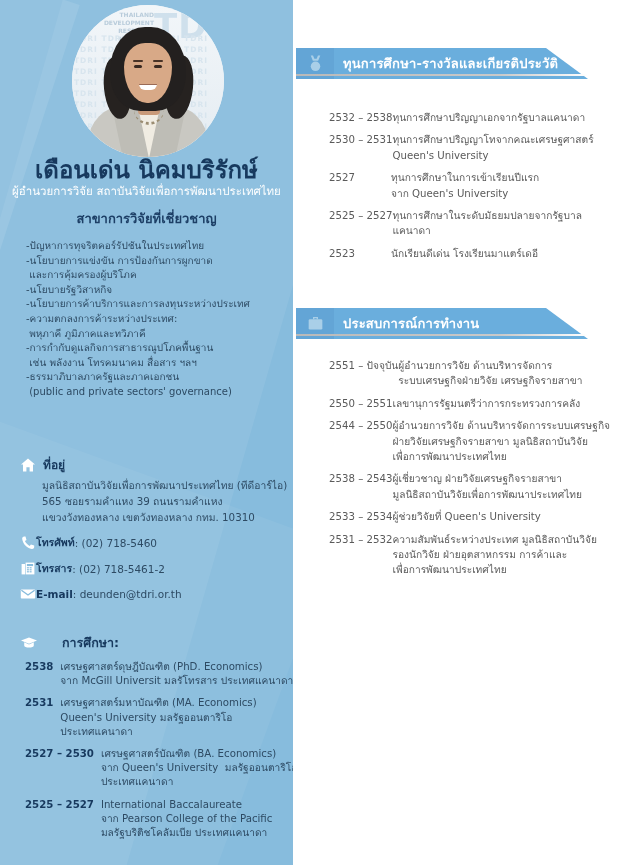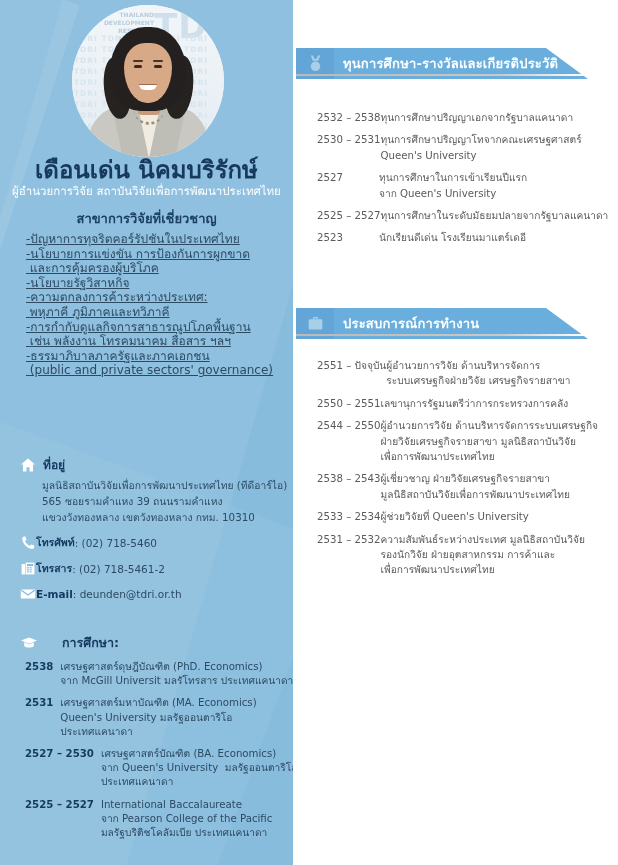--- a/index.html
+++ b/index.html
@@ -107,22 +107,22 @@
   }
   .job-title {
     position:absolute; left:0; top:182px; width:293px;
     text-align:center; font-size:11.5px; color:#ffffff;
   }
   .section-head-expertise {
     position:absolute; left:0; top:208px; width:293px;
     text-align:center; font-size:13px; font-weight:bold; color:#1d3f66;
   }
   .expertise-list {
-    position:absolute; left:26px; top:232px; width:258px;
-    font-size:12px; color:#2d4a63; line-height:14.6px;text-decoration:underline;
+    position:absolute; left:26px; top:239px; width:258px;
+    font-size:10px; color:#2d4a63; line-height:14.6px;
   }
   .expertise-list .it { white-space:pre-wrap; }
 
   
   .contact { position:absolute; left:20px; top:455px; width:275px; }
   .c-head { display:flex; align-items:center; gap:7px; margin-bottom:3px; }
   .c-head .lbl { font-size:12px; font-weight:bold; color:#17395e; }
   .c-lines { padding-left:22px; font-size:10.3px; color:#2d4a63; line-height:16px; }
   .c-row { display:flex; align-items:center; margin-top:9px; font-size:10.5px; color:#2d4a63; }
   .c-row b { color:#17395e; font-size:10.5px; }
@@ -153,21 +153,21 @@
   .banner .bicon { position:absolute; left:10px; top:6px; width:19px; height:19px; }
   .banner .btext {
     position:absolute; left:47px; top:0; height:31px; display:flex; align-items:center;
     font-size:13px; font-weight:bold; color:#ffffff; letter-spacing:0.2px;
   }
   .banner .rule {
     position:absolute; left:0; bottom:-7px; height:2px; width:100%;
     background:linear-gradient(90deg,#b9b9b9 0%,#c9c9c9 70%,#ffffff 100%);
   }
 
-  .entry { display:flex; font-size:10.2px; line-height:15.4px; color:#5a5a5a; margin-bottom:7px; }
+  .entry { display:flex; font-size:10.2px; line-height:15.4px; color:#5a5a5a; margin-bottom:7px;margin-left:12px; }
   .entry .yr { flex:0 0 62px; white-space:nowrap; color:#5a5a5a; }
   .entry .ds { flex:1; }
   .entry .ds .l { display:block; white-space:pre-wrap; }
 
   .list-schol { position:absolute; left:317px; top:110px; width:296px; }
   .list-work  { position:absolute; left:317px; top:358px; width:296px; }
 </style>
 </head>
 <body>
 
@@ -207,20 +207,21 @@
   </div>
 
   <div class="name">เดือนเด่น  นิคมบริรักษ์</div>
   <div class="job-title">ผู้อำนวยการวิจัย สถาบันวิจัยเพื่อการพัฒนาประเทศไทย</div>
   <div class="section-head-expertise">สาขาการวิจัยที่เชี่ยวชาญ</div>
   <div class="expertise-list">
       <div class="it">-ปัญหาการทุจริตคอร์รัปชันในประเทศไทย</div>
       <div class="it">-นโยบายการแข่งขัน การป้องกันการผูกขาด
  และการคุ้มครองผู้บริโภค</div>
       <div class="it">-นโยบายรัฐวิสาหกิจ</div>
+      <div class="it">-นโยบายการค้าบริการและการลงทุนระหว่างประเทศ</div>
       <div class="it">-ความตกลงการค้าระหว่างประเทศ:
  พหุภาคี ภูมิภาคและทวิภาคี</div>
       <div class="it">-การกำกับดูแลกิจการสาธารณูปโภคพื้นฐาน
  เช่น พลังงาน โทรคมนาคม สื่อสาร ฯลฯ</div>
       <div class="it">-ธรรมาภิบาลภาครัฐและภาคเอกชน
  (public and private sectors' governance)</div>
     </div>
 
   <div class="contact">
     <div class="c-head">

